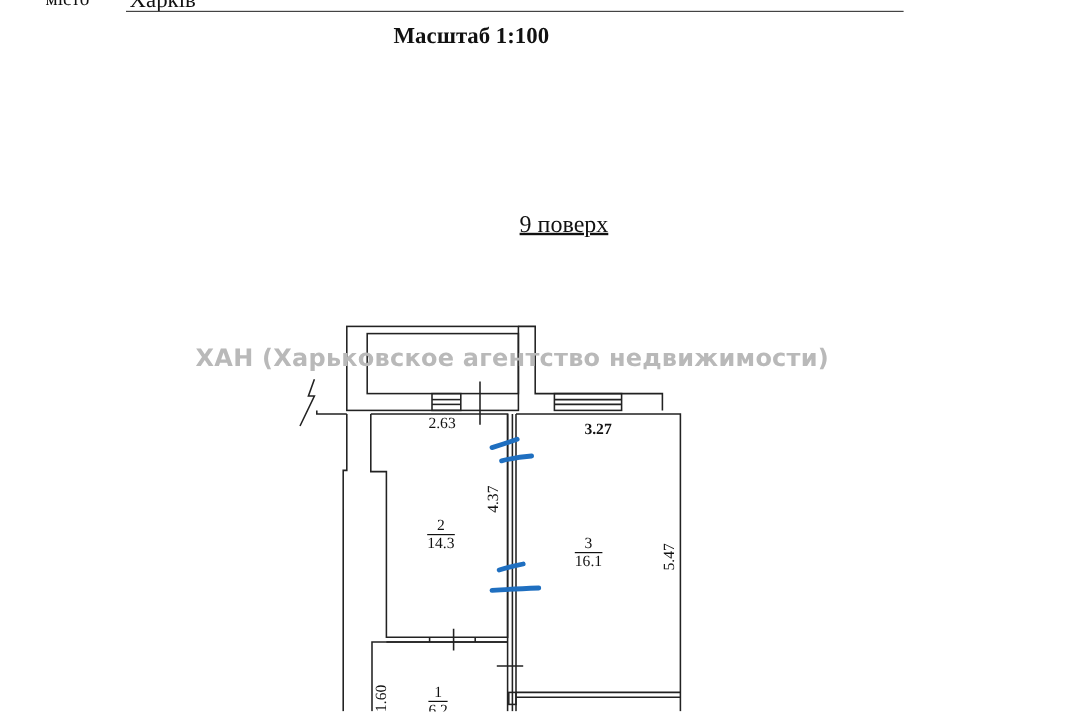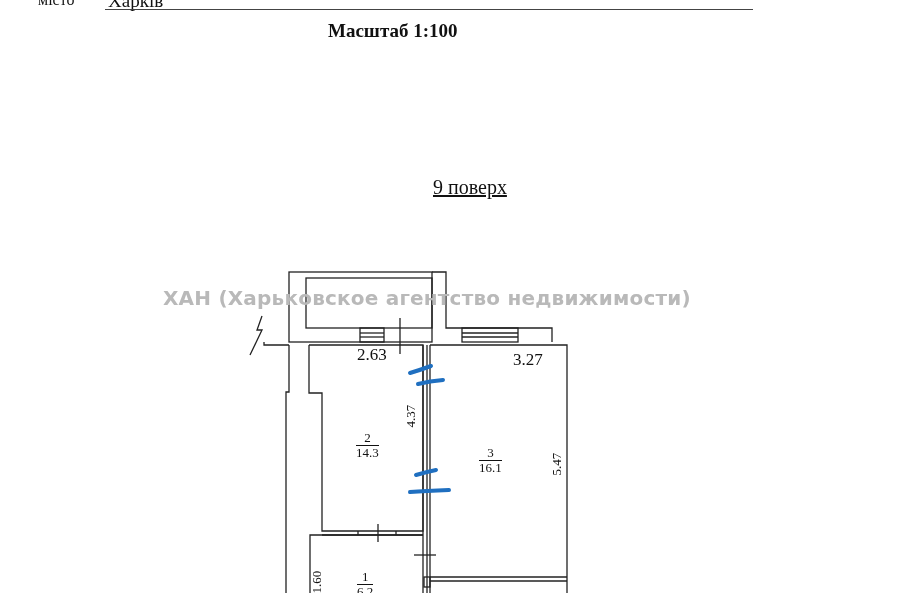--- a/index.html
+++ b/index.html
@@ -4,21 +4,21 @@
 <style>
   html,body{margin:0;padding:0;background:#fff;}
   body{width:897px;height:593px;position:relative;overflow:hidden;font-family:"Liberation Serif",serif;color:#111;}
   .hdr-label{position:absolute;left:38px;top:-9px;font-size:16px;}
   .hdr-value{position:absolute;left:108px;top:-10px;font-size:19px;}
   .hdr-line{position:absolute;left:105px;top:9px;width:648px;height:1px;background:#444;}
   .scale{position:absolute;left:328px;top:20px;font-size:19px;font-weight:bold;}
   .floor{position:absolute;left:433px;top:176px;font-size:20px;text-decoration:underline;}
   .watermark{position:absolute;left:163px;top:286px;font-family:"DejaVu Sans",sans-serif;font-size:20px;color:#b9b9b9;letter-spacing:0.2px;white-space:nowrap;font-weight:bold;}
   svg{position:absolute;left:0;top:0;}
-  .lbl{position:absolute;font-size:17px;}
+  .lbl{position:absolute;font-size:13px;}
   .frac{position:absolute;text-align:center;font-size:13px;line-height:14px;}
   .frac .n{display:block;border-bottom:1px solid #111;padding:0 2px;}
   .rot{position:absolute;font-size:13px;transform:rotate(-90deg);transform-origin:center;}
 </style>
 </head>
 <body>
 
 <div class="hdr-label">місто</div>
 <div class="hdr-value">Харків</div>
 <div class="hdr-line"></div>
@@ -71,21 +71,21 @@
 
   <g stroke="#1f6fc0" stroke-width="4" stroke-linecap="round" fill="none">
     <path d="M410,373 Q420,370 431,366"></path>
     <path d="M418,384 Q430,381 443,380"></path>
     <path d="M416,475 Q426,472 436,470"></path>
     <path d="M410,492 Q425,491 449,490"></path>
   </g>
 </svg>
 
 <div class="lbl" style="left:357px;top:345px;">2.63</div>
-<div class="lbl" style="left:513px;top:350px;">3.27</div>
+<div class="lbl" style="left:487px;top:350px;font-weight:bold;">3.27</div>
 <div class="rot" style="left:400px;top:408px;">4.37</div>
 <div class="rot" style="left:546px;top:456px;">5.47</div>
 <div class="rot" style="left:306px;top:574px;">1.60</div>
 
 <div class="frac" style="left:356px;top:431px;">
   <span class="n">2</span>
   <span>14.3</span>
 </div>
 <div class="frac" style="left:479px;top:446px;">
   <span class="n">3</span>

